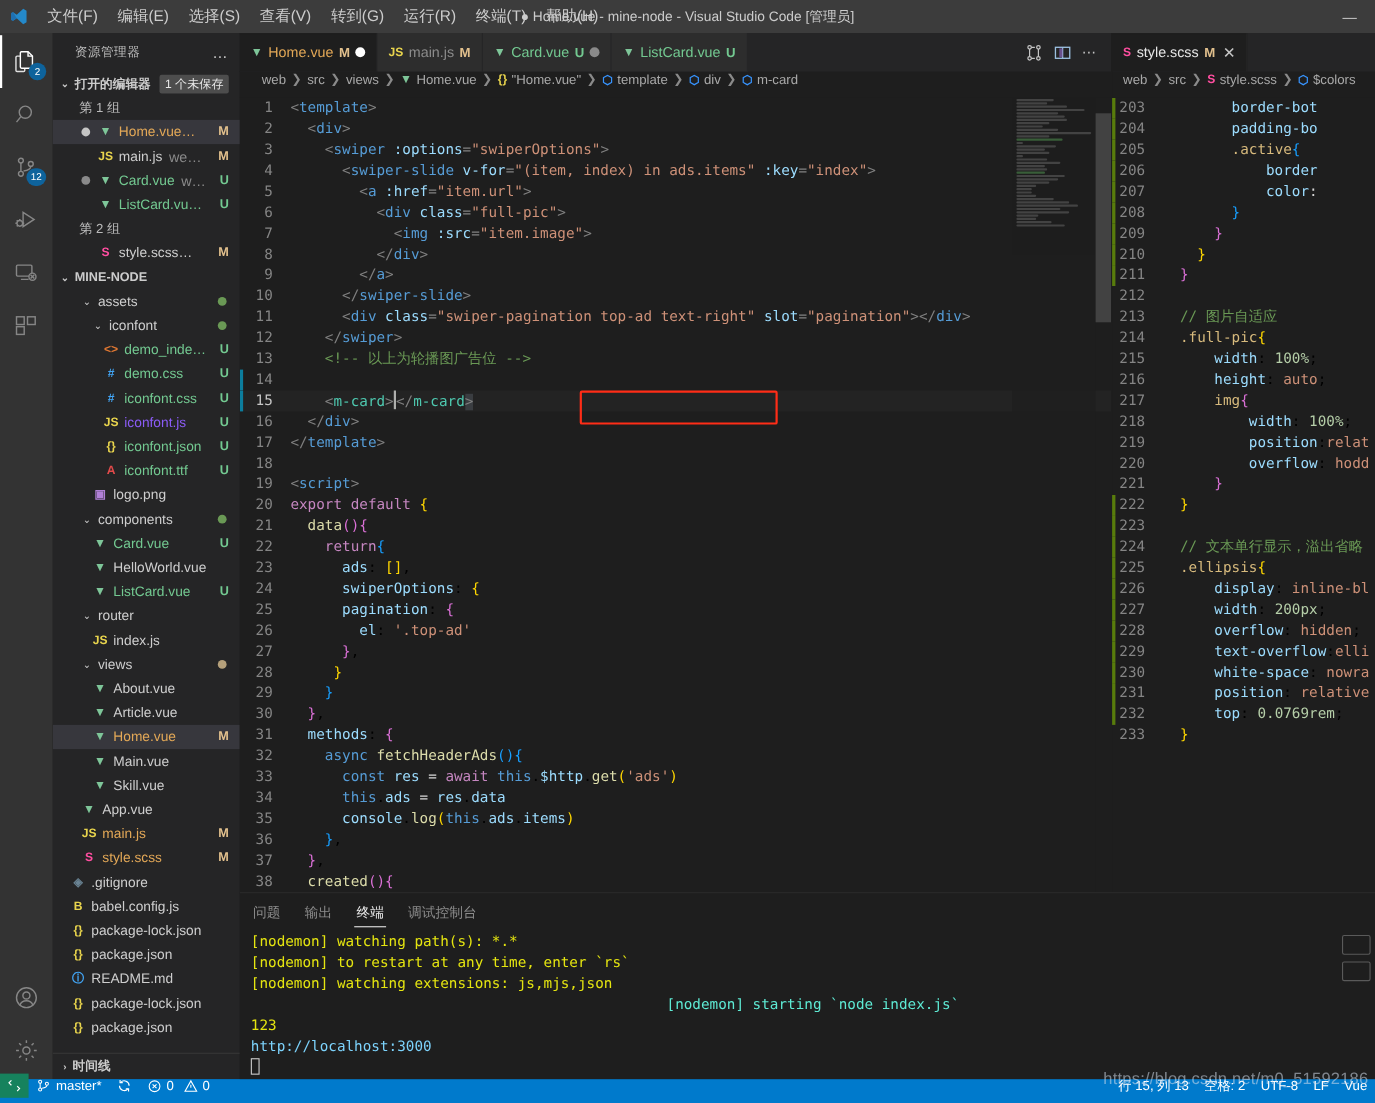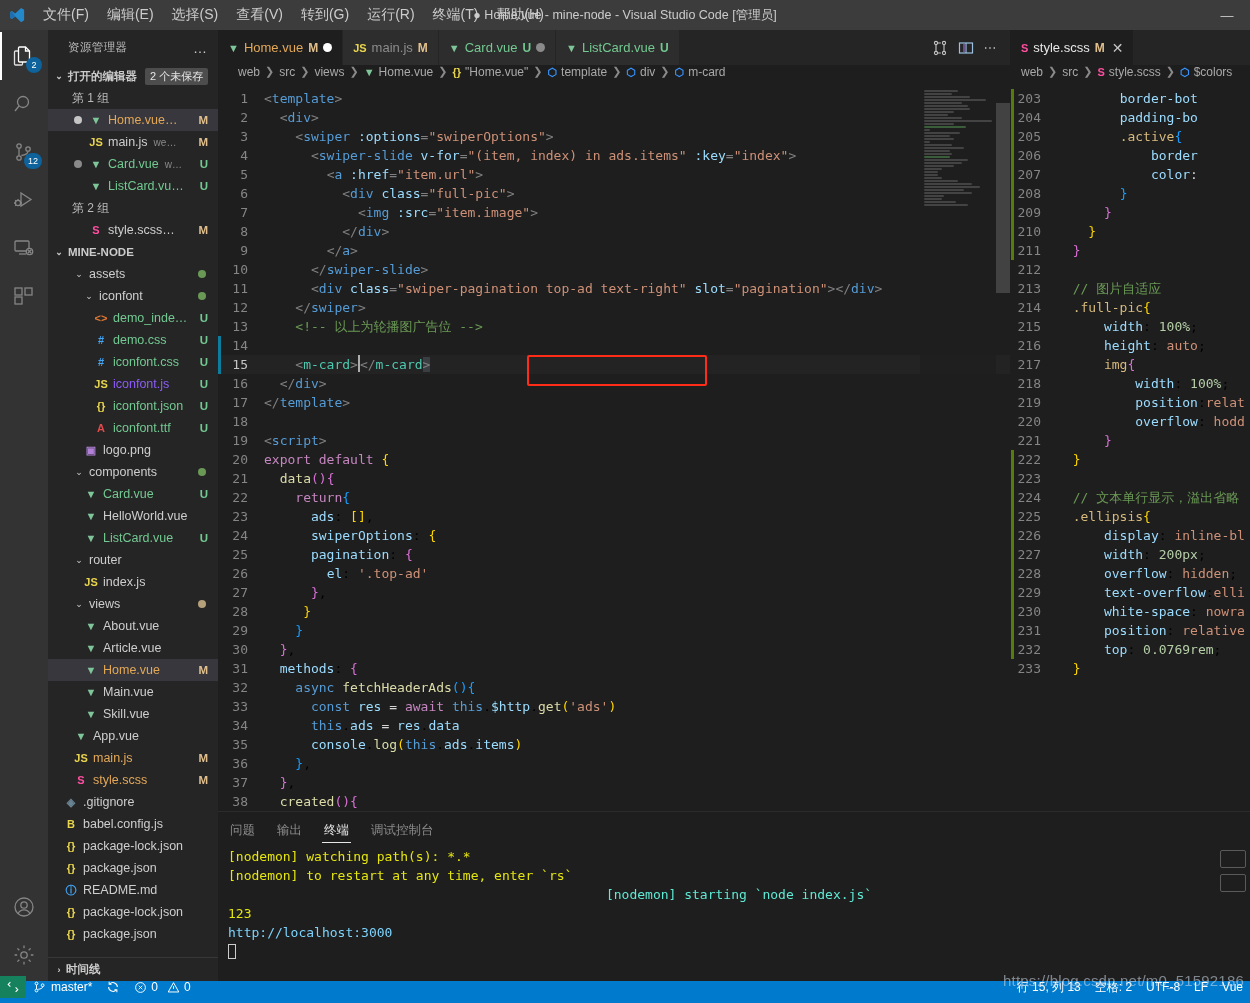--- a/index.html
+++ b/index.html
@@ -88,21 +88,21 @@
     color: #cecece; position: relative; white-space: nowrap;
   }
   .row.selected { background: #37373d; }
   .row .dirty-dot {
     width: 8px; height: 8px; border-radius: 50%; background: #c5c5c5; display:inline-block;
     margin-right: 5px; flex: 0 0 auto;
   }
   .row .dirty-dot.grey { background: #8a8a8a; }
   .ficon { width: 18px; flex: 0 0 auto; text-align:center; font-size: 11px; font-weight:bold; line-height: 1; }
   .fname { margin-left: 3px; overflow: hidden; text-overflow: ellipsis; }
-  .fdesc { margin-left: 6px; font-size: 10px; color: #8a8a8a; }
+  .fdesc { margin-left: 6px; font-size: 13px; color: #8a8a8a; }
   .fstatus { margin-left: auto; margin-right: 10px; font-size: 11.5px; font-weight: bold; }
   .st-M { color: #e2c08d; }
   .st-U { color: #73c991; }
   .dot-indicator { margin-left:auto; margin-right: 12px; width:8px;height:8px;border-radius:50%; }
   .tl-header {
     height: 24px; display:flex; align-items:center; font-size: 11.5px; font-weight:bold;
     color:#cccccc; padding-left: 4px; border-top: 1px solid #373737; margin-top: auto;
   }
 
   
@@ -358,21 +358,21 @@
 
     <div class="sidebar">
       <div class="sb-title">
         <span>资源管理器</span>
         <span class="sb-dots">…</span>
       </div>
 
       <div class="sec-header">
         <span class="chev">⌄</span>
         <span>打开的编辑器</span>
-        <span class="unsaved-badge">2 个未保存</span>
+        <span class="unsaved-badge">1 个未保存</span>
       </div>
 
       <div class="group-label">第 1 组</div>
 
       <div class="row selected">
         <span style="width:26px"></span>
         <span class="dirty-dot"></span>
         <span class="ficon i-vue">▼</span>
         <span class="fname" style="color:#e3a857">Home.vue…</span>
         <span class="fstatus st-M">M</span>
@@ -770,20 +770,21 @@
       <div class="panel">
         <div class="panel-tabs">
           <div class="ptab">问题</div>
           <div class="ptab">输出</div>
           <div class="ptab active">终端</div>
           <div class="ptab">调试控制台</div>
         </div>
         <div class="term" id="terminal">
             <div class="tl c-yellow">[nodemon] watching path(s): *.*</div>
             <div class="tl c-yellow">[nodemon] to restart at any time, enter `rs`</div>
+            <div class="tl c-yellow">[nodemon] watching extensions: js,mjs,json</div>
             <div class="tl c-green">[nodemon] starting `node index.js`</div>
             <div class="tl c-yellow">123</div>
             <div class="tl c-white">http://localhost:3000</div>
             <div class="tl"><span class="term-cursor"></span></div>
           </div>
         <div class="panel-right-icons">
           <div class="mini-term-box"></div>
           <div class="mini-term-box"></div>
         </div>
       </div>

